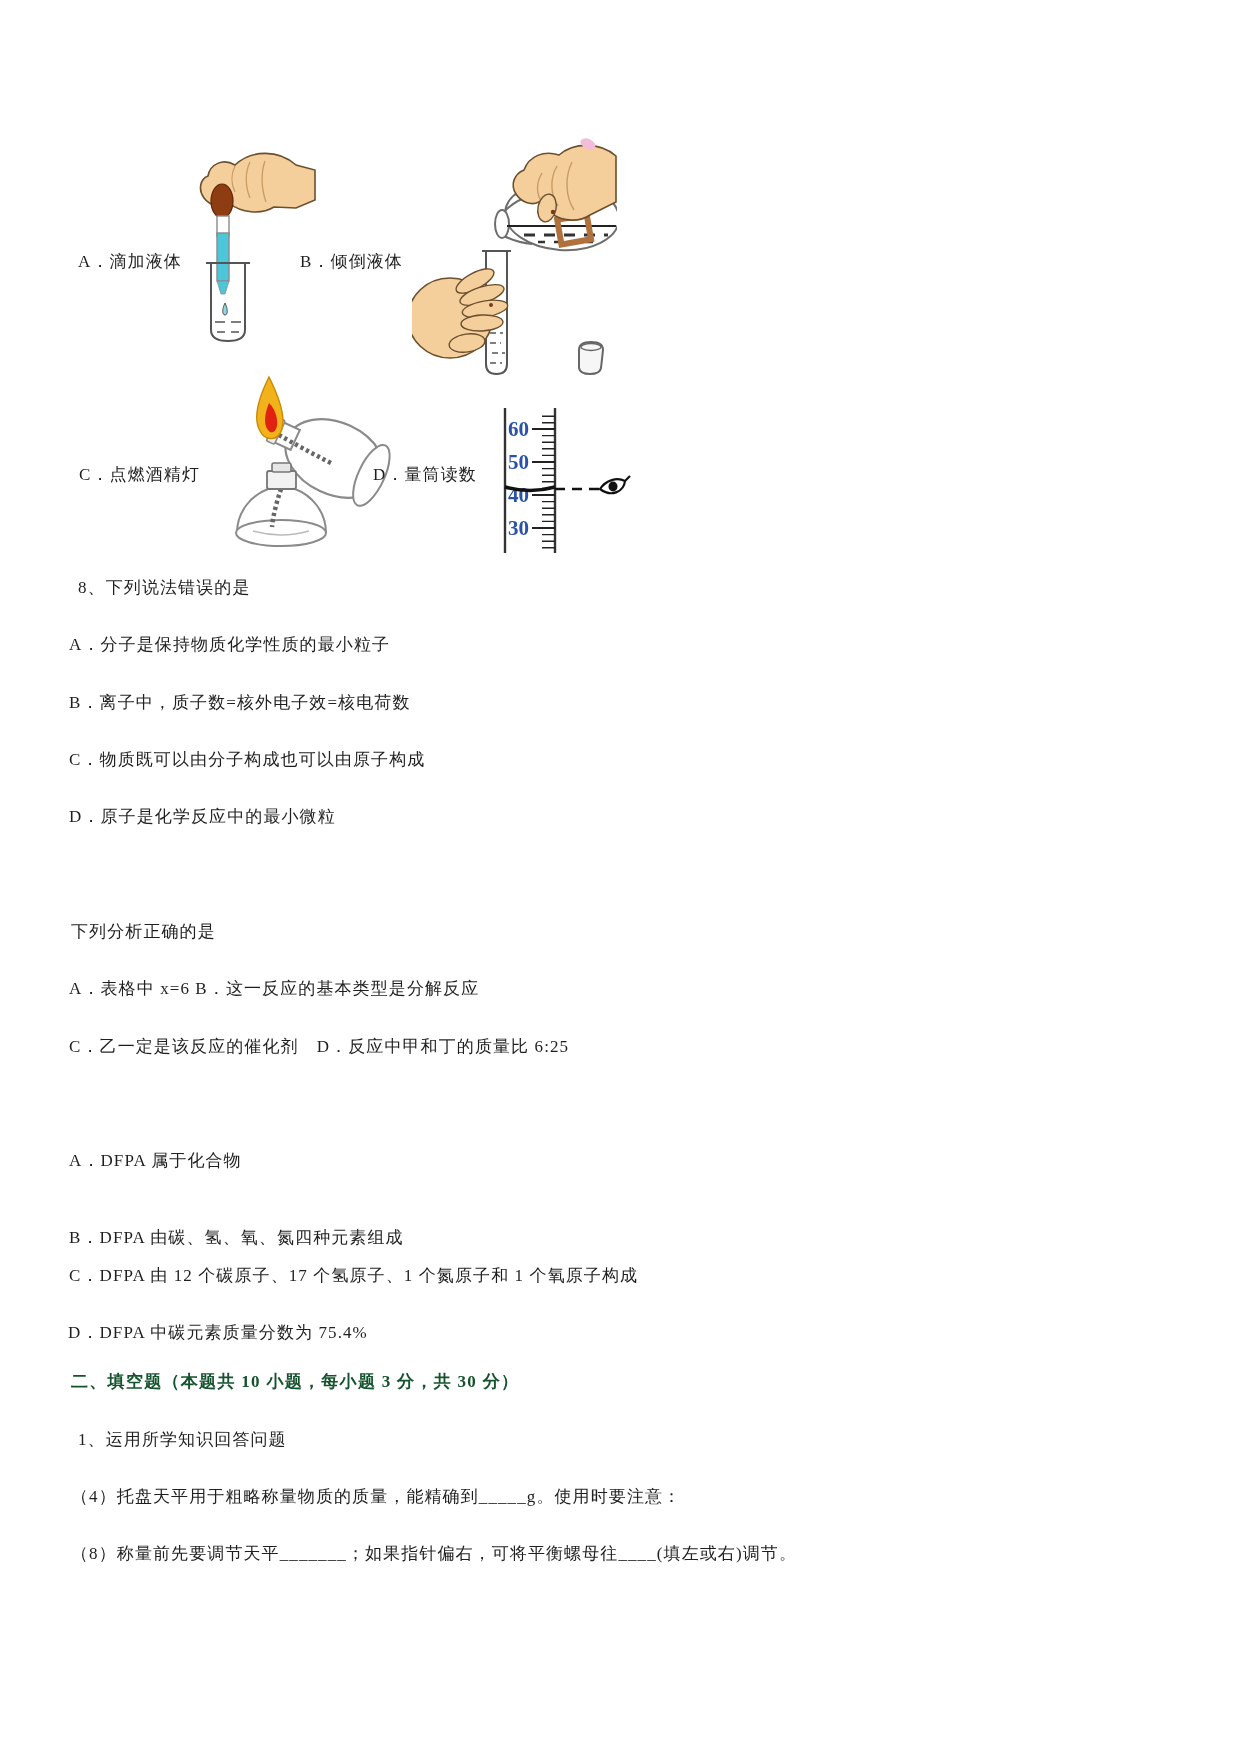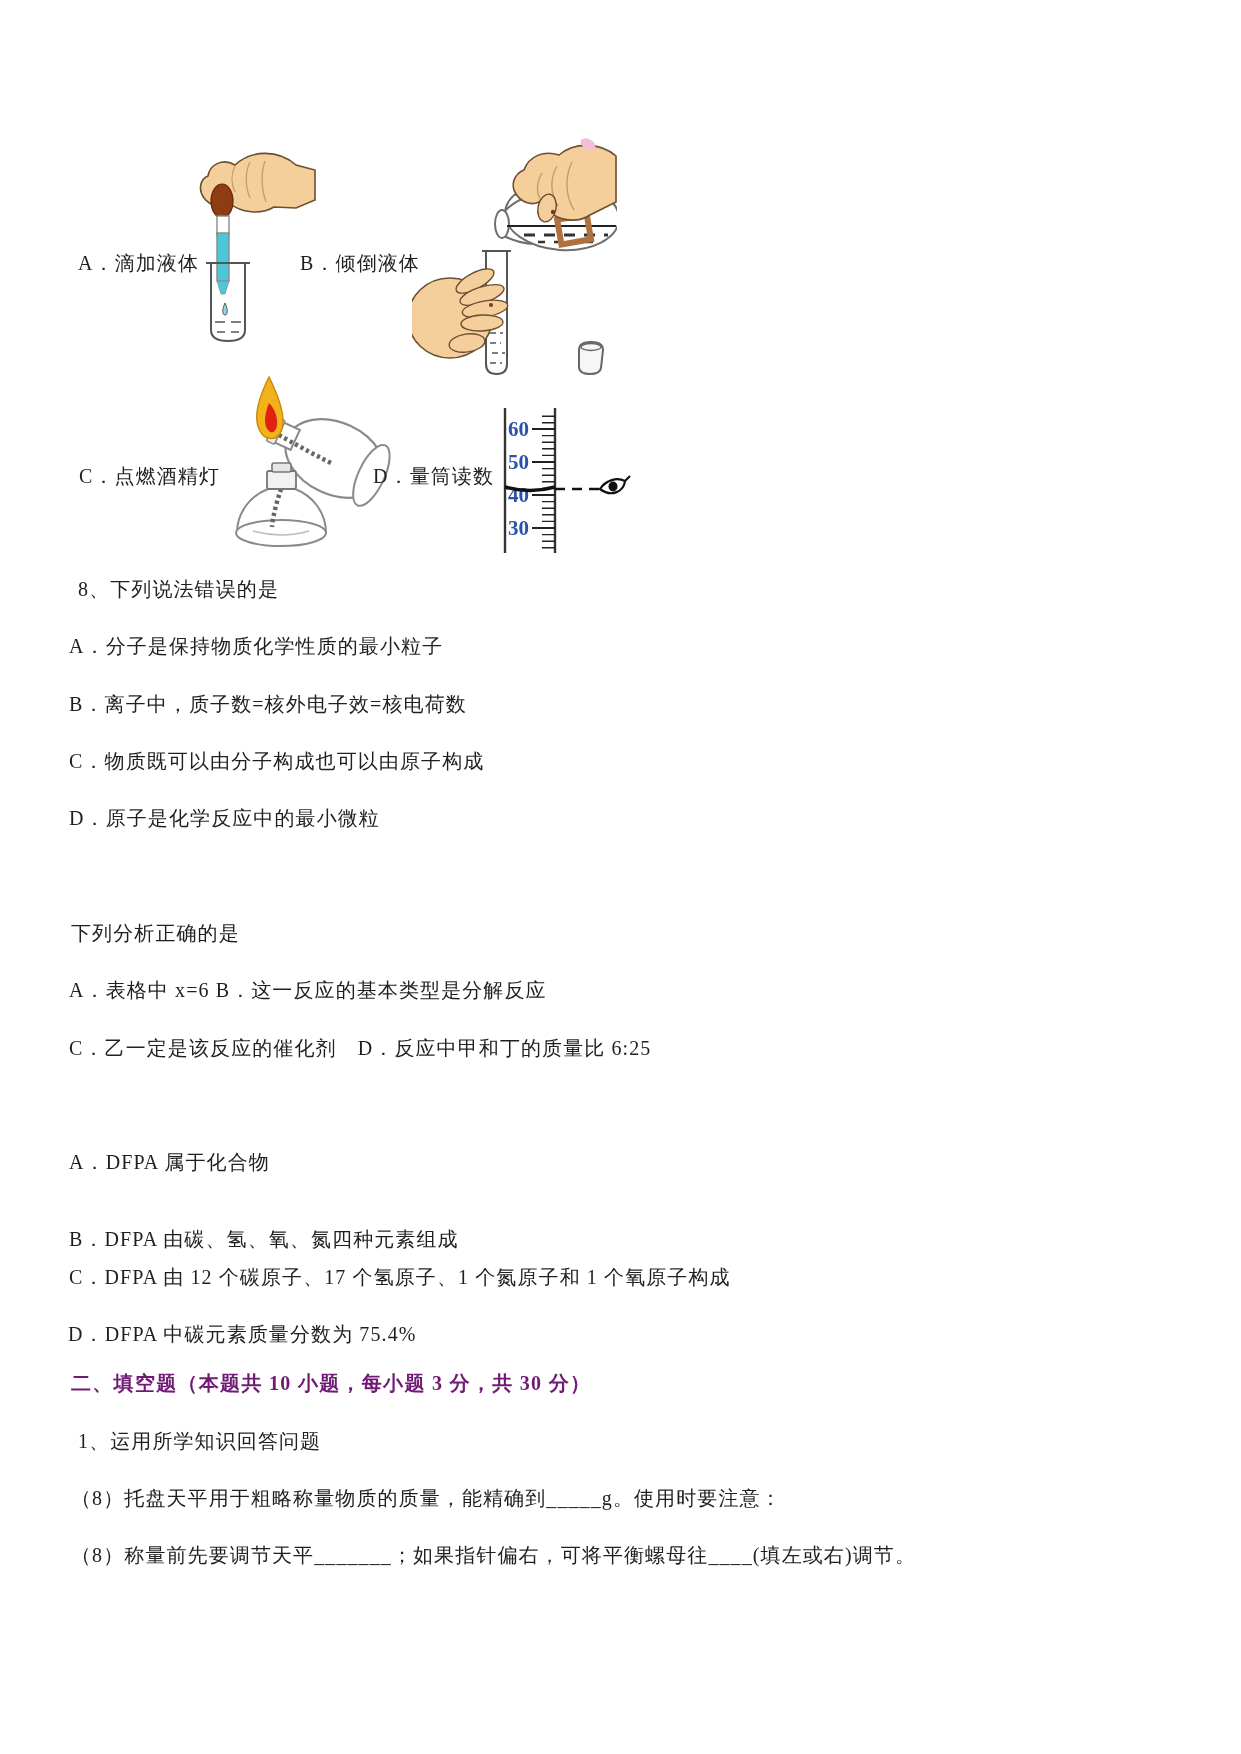--- a/index.html
+++ b/index.html
@@ -1,20 +1,20 @@
 <!DOCTYPE html>
 <html><head>
 <meta charset="utf-8">
 <style>
   html,body{margin:0;padding:0;background:#fff;}
   .page{position:relative;width:1241px;height:1754px;background:#ffffff;overflow:hidden;
         font-family:"Liberation Serif","DejaVu Serif",serif;}
-  .t{position:absolute;white-space:nowrap;font-size:20px;line-height:1.25;
+  .t{position:absolute;white-space:nowrap;font-size:17px;line-height:1.25;
      letter-spacing:1.1px;color:#1f1f1f;}
-  .bold{font-weight:bold;color:#701a75;letter-spacing:1.3px;}
+  .bold{font-weight:bold;color:#14532d;letter-spacing:1.3px;}
   .illus{position:absolute;}
   .cylnum{font-family:"Liberation Serif","DejaVu Serif",serif;font-size:21px;font-weight:700;
           fill:#2a52a8;letter-spacing:0;}
 </style>
 </head>
 <body>
 
 <div class="page">
 
   <svg class="illus" style="left:155px;top:140px;" width="165" height="210" viewBox="0 0 165 210">
@@ -131,16 +131,16 @@
   <div class="t" style="left:69px;top:1036px;">C．乙一定是该反应的催化剂　D．反应中甲和丁的质量比 6:25</div>
 
   <div class="t" style="left:69px;top:1150px;">A．DFPA 属于化合物</div>
   <div class="t" style="left:69px;top:1207px;margin-top:20px;">B．DFPA 由碳、氢、氧、氮四种元素组成</div>
   <div class="t" style="left:69px;top:1265px;">C．DFPA 由 12 个碳原子、17 个氢原子、1 个氮原子和 1 个氧原子构成</div>
   <div class="t" style="left:68px;top:1322px;">D．DFPA 中碳元素质量分数为 75.4%</div>
 
   <div class="t bold" style="left:71px;top:1371px;">二、填空题（本题共 10 小题，每小题 3 分，共 30 分）</div>
 
   <div class="t" style="left:78px;top:1429px;">1、运用所学知识回答问题</div>
-  <div class="t" style="left:71px;top:1486px;">（8）托盘天平用于粗略称量物质的质量，能精确到_____g。使用时要注意：</div>
+  <div class="t" style="left:71px;top:1486px;">（4）托盘天平用于粗略称量物质的质量，能精确到_____g。使用时要注意：</div>
   <div class="t" style="left:71px;top:1543px;">（8）称量前先要调节天平_______；如果指针偏右，可将平衡螺母往____(填左或右)调节。</div>
 
 </div>
 
 </body></html>

